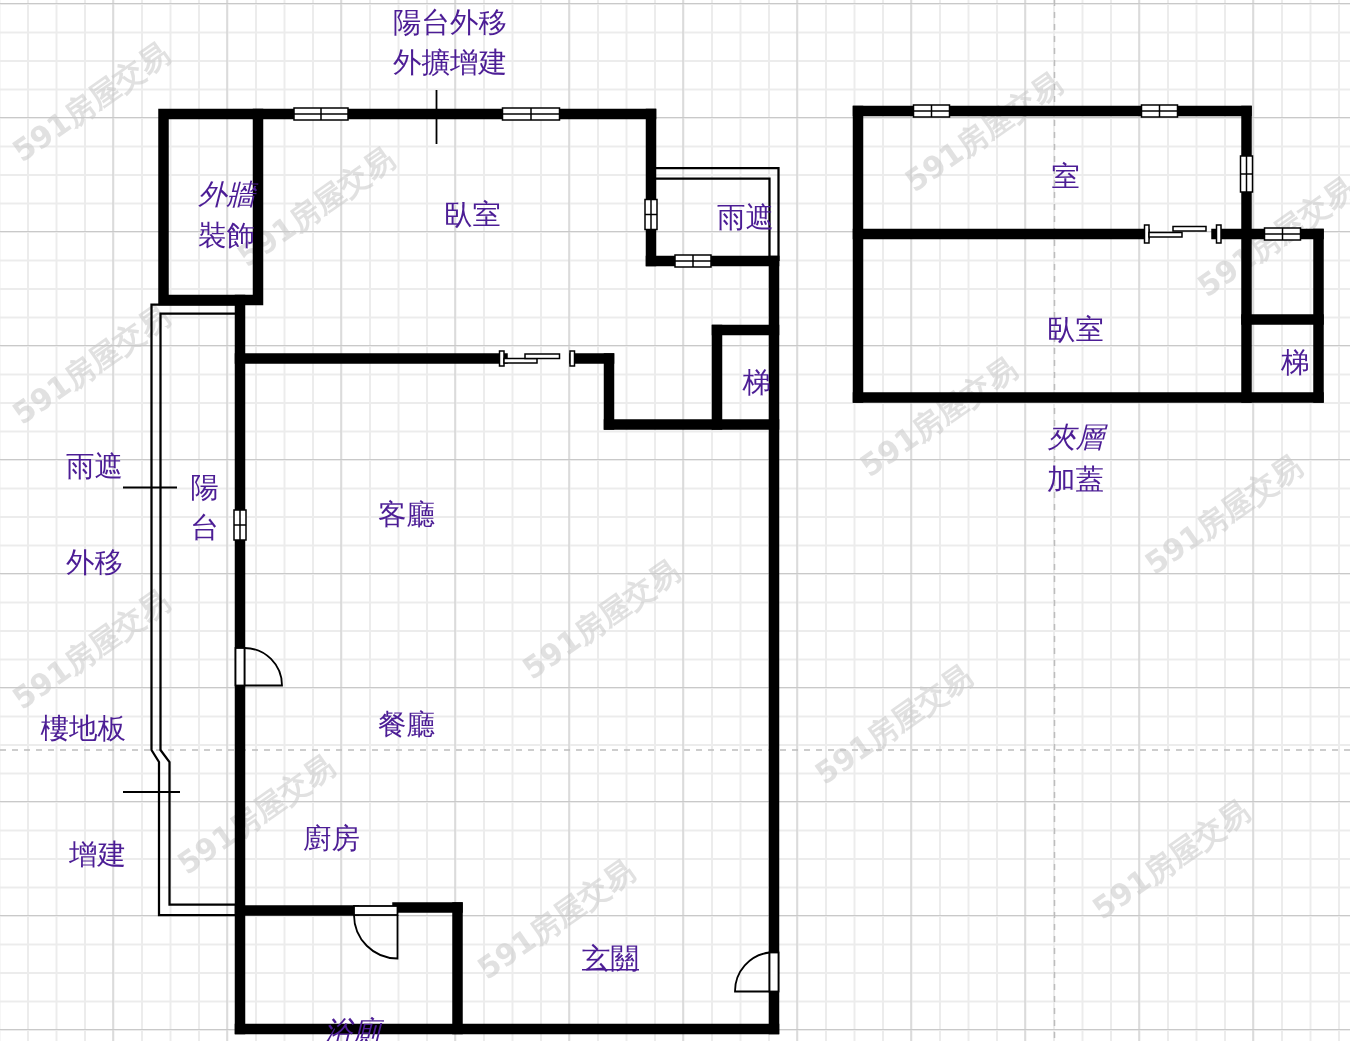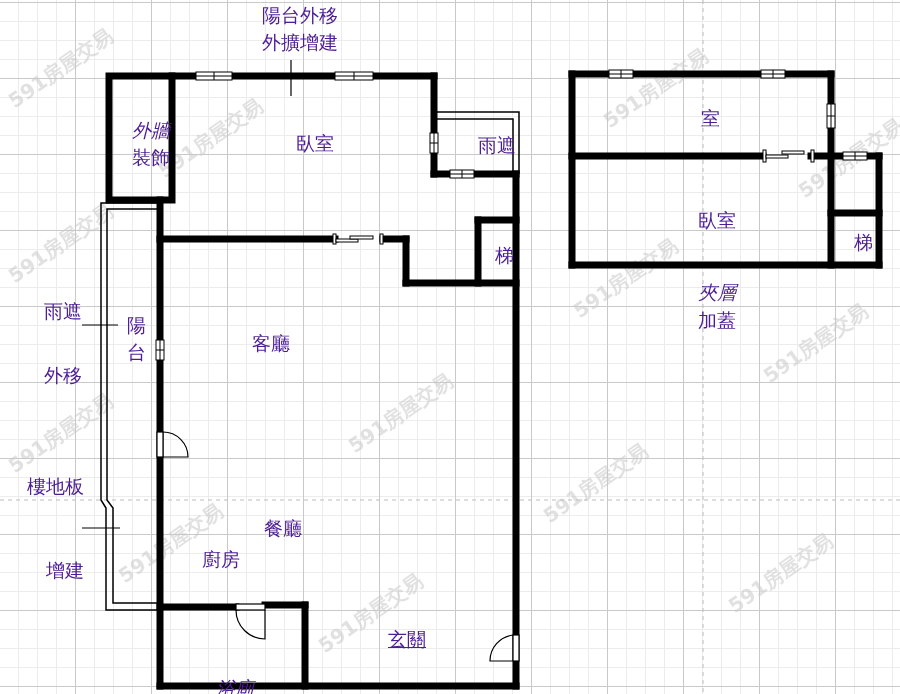--- a/index.html
+++ b/index.html
@@ -166,21 +166,21 @@
 <div class="lbl" style="left:440px;top:133px;width:76px;">雨遮</div>
 <div class="lbl" style="left:482px;top:243px;width:32px;">梯</div>
 
 <div class="lbl" style="left:32px;top:299px;width:50px;">雨遮</div>
 <div class="lbl" style="left:32px;top:326px;width:50px;margin-top:37px;">外移</div>
 
 <div class="lbl" style="left:118px;top:313px;width:28px;">陽</div>
 <div class="lbl" style="left:118px;top:340px;width:28px;">台</div>
 
 <div class="lbl" style="left:210px;top:331px;width:80px;">客廳</div>
-<div class="lbl" style="left:222px;top:471px;width:80px;margin-top:45px;">餐廳</div>
+<div class="lbl" style="left:210px;top:471px;width:80px;">餐廳</div>
 <div class="lbl" style="left:160px;top:547px;width:80px;">廚房</div>
 
 <div class="lbl" style="left:8px;top:474px;width:76px;">樓地板</div>
 <div class="lbl" style="left:8px;top:529px;width:76px;margin-top:29px;">增建</div>
 
 <div class="lbl" style="left:174px;top:676px;width:80px;font-style:italic;">浴廁</div>
 <div class="lbl" style="left:346px;top:627px;width:80px;text-decoration:underline;">玄關</div>
 
 <div class="lbl" style="left:660px;top:106px;width:60px;">室</div>
 <div class="lbl" style="left:656px;top:208px;width:80px;">臥室</div>

